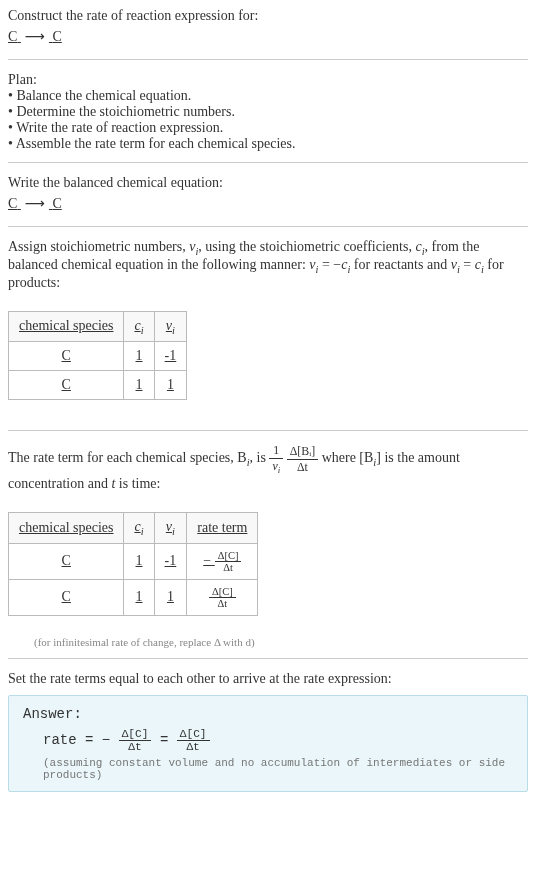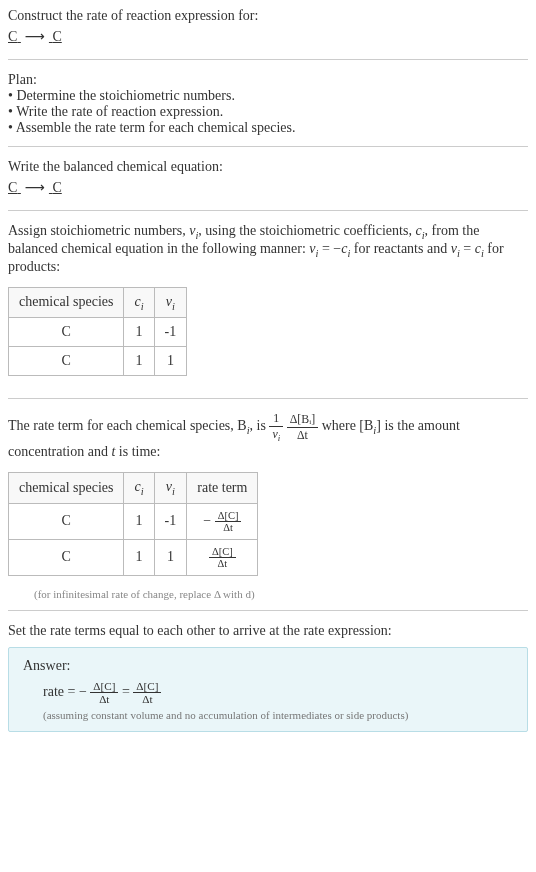--- a/index.html
+++ b/index.html
@@ -23,21 +23,22 @@
     .equation {
       margin: 4px 0;
       text-decoration: underline;
     }
     .arrow {
       display: inline-block;
       margin: 0 4px;
     }
     table {
       border-collapse: collapse;
-      margin: 12px 0;
+      margin: 20px 0;
+      text-decoration: underline;
     }
     td, th {
       border: 1px solid #bbb;
       padding: 6px 10px;
       text-align: center;
       font-weight: normal;
     }
     th {
       background: #f8f8f8;
     }
@@ -61,20 +62,21 @@
       font-size: 11px;
       color: #888;
       margin-left: 26px;
     }
     .answer-box {
       background: #eaf6f9;
       border: 1px solid #b8dde6;
       padding: 10px 14px;
       border-radius: 2px;
       margin-top: 8px;
+      font-family: Liberation Mono, monospace;
     }
     .answer-box .label {
       margin-bottom: 6px;
     }
     .answer-box .rate-line {
       margin-left: 20px;
       margin-bottom: 4px;
     }
     .assump {
       font-size: 11px;
@@ -90,20 +92,21 @@
   <div>Construct the rate of reaction expression for:</div>
   <div class="equation">
     <span>C</span>
     <span class="arrow">⟶</span>
     <span>C</span>
   </div>
 </div>
 
 <div class="section">
   <div>Plan:</div>
+  <div><span>• </span><span>Balance the chemical equation.</span></div>
   <div><span>• </span><span>Determine the stoichiometric numbers.</span></div>
   <div><span>• </span><span>Write the rate of reaction expression.</span></div>
   <div><span>• </span><span>Assemble the rate term for each chemical species.</span></div>
 </div>
 
 <div class="section">
   <div>Write the balanced chemical equation:</div>
   <div class="equation">
     <span>C</span>
     <span class="arrow">⟶</span>

